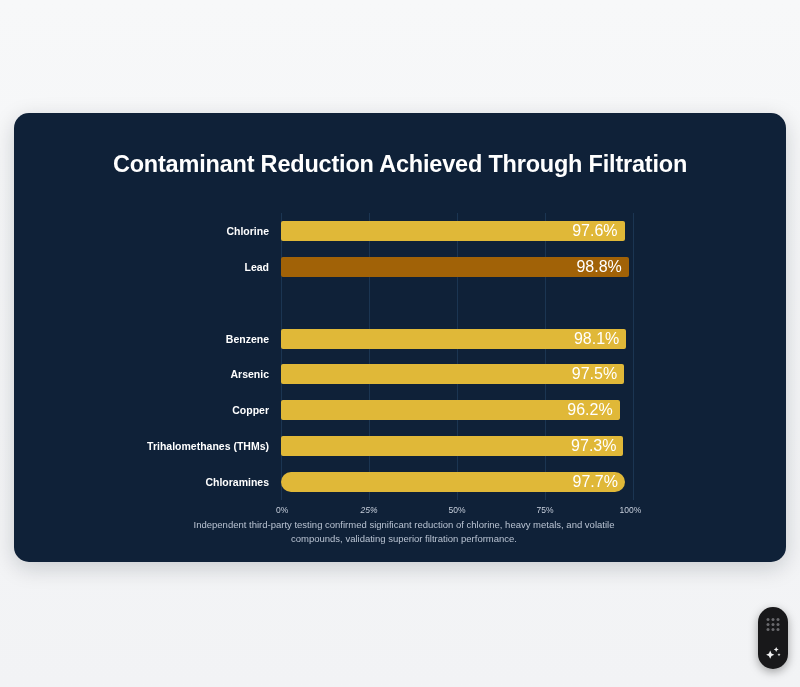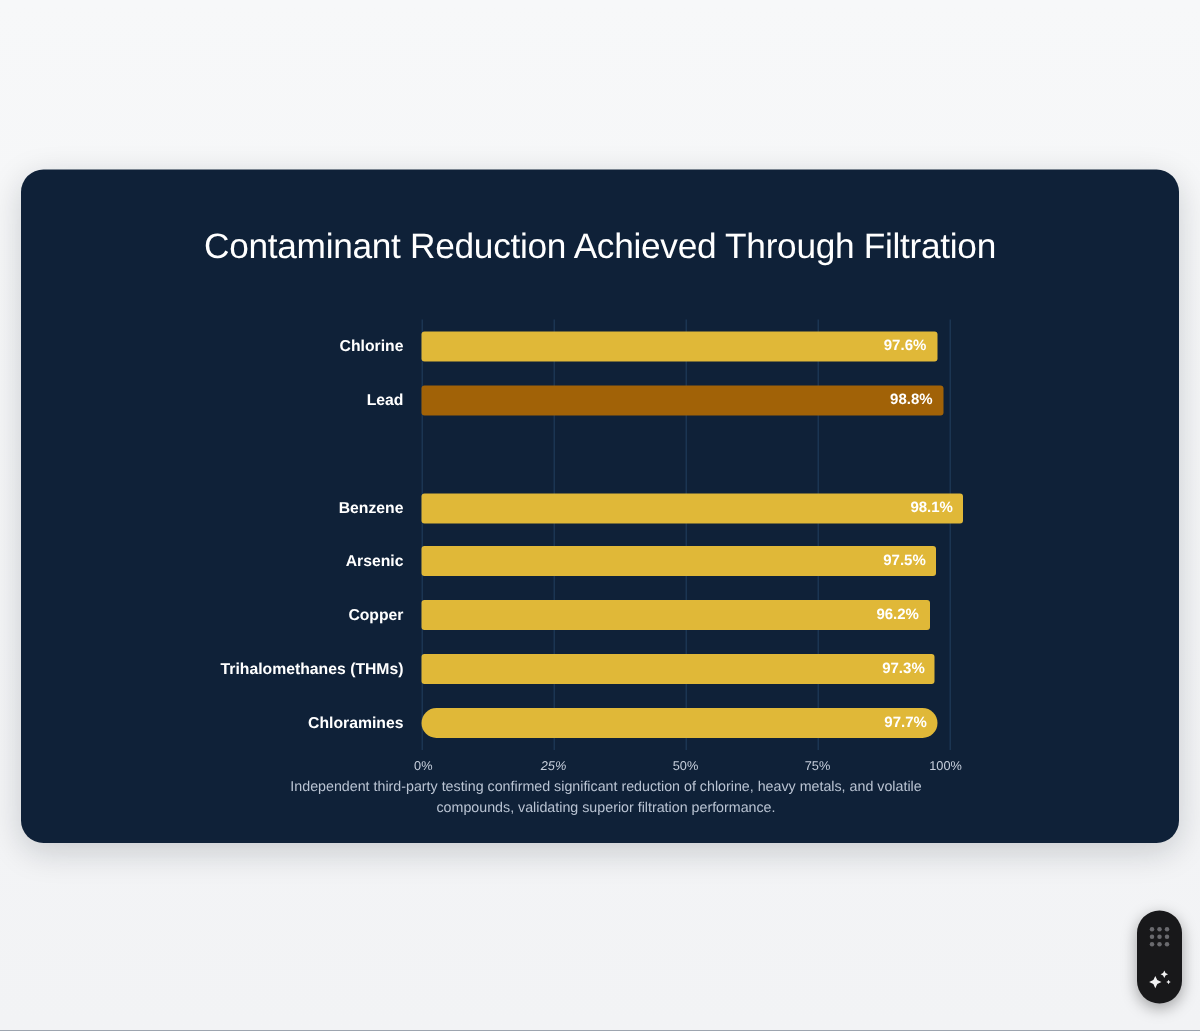--- a/index.html
+++ b/index.html
@@ -37,21 +37,21 @@
   }
 
   #chart-title {
     position: absolute;
     left: 0;
     right: 0;
     top: 38px;
     text-align: center;
     color: #ffffff;
     font-size: 23.5px;
-    font-weight: normal;
+    font-weight: bold;
     letter-spacing: -0.2px;
     white-space: nowrap;
   }
 
   
   #plot-area {
     position: absolute;
     left: 267px;   
     top: 100px;
     width: 352px;
@@ -103,22 +103,22 @@
     height: 20px;
     background: #e0b838;
     border-radius: 2px;
   }
   .bar-value {
     position: absolute;
     right: 7px;
     top: 50%;
     transform: translateY(-50%);
     color: #ffffff;
-    font-size: 10px;
-    font-weight: bold;
+    font-size: 16px;
+    font-weight: normal;
     white-space: nowrap;
   }
 
   
   #x-axis {
     position: absolute;
     left: 267px;
     top: 392px;
     width: 352px;
     height: 16px;
@@ -212,21 +212,21 @@
           <div class="bar-label">Lead</div>
           <div class="bar-track">
             <div class="bar-fill" style="width: 98.8%; background: #a16207;">
               <span class="bar-value">98.8%</span>
             </div>
           </div>
         </div>
         <div class="bar-row" style="top: 115.562px;">
           <div class="bar-label">Benzene</div>
           <div class="bar-track">
-            <div class="bar-fill" style="width: 98.1%; background: rgb(224, 184, 56); padding-left: 16px;">
+            <div class="bar-fill" style="width: 98.1%; background: rgb(224, 184, 56);">
               <span class="bar-value">98.1%</span>
             </div>
           </div>
         </div>
         <div class="bar-row" style="top: 151.438px;">
           <div class="bar-label">Arsenic</div>
           <div class="bar-track">
             <div class="bar-fill" style="width: 97.5%; background: rgb(224, 184, 56);">
               <span class="bar-value">97.5%</span>
             </div>

